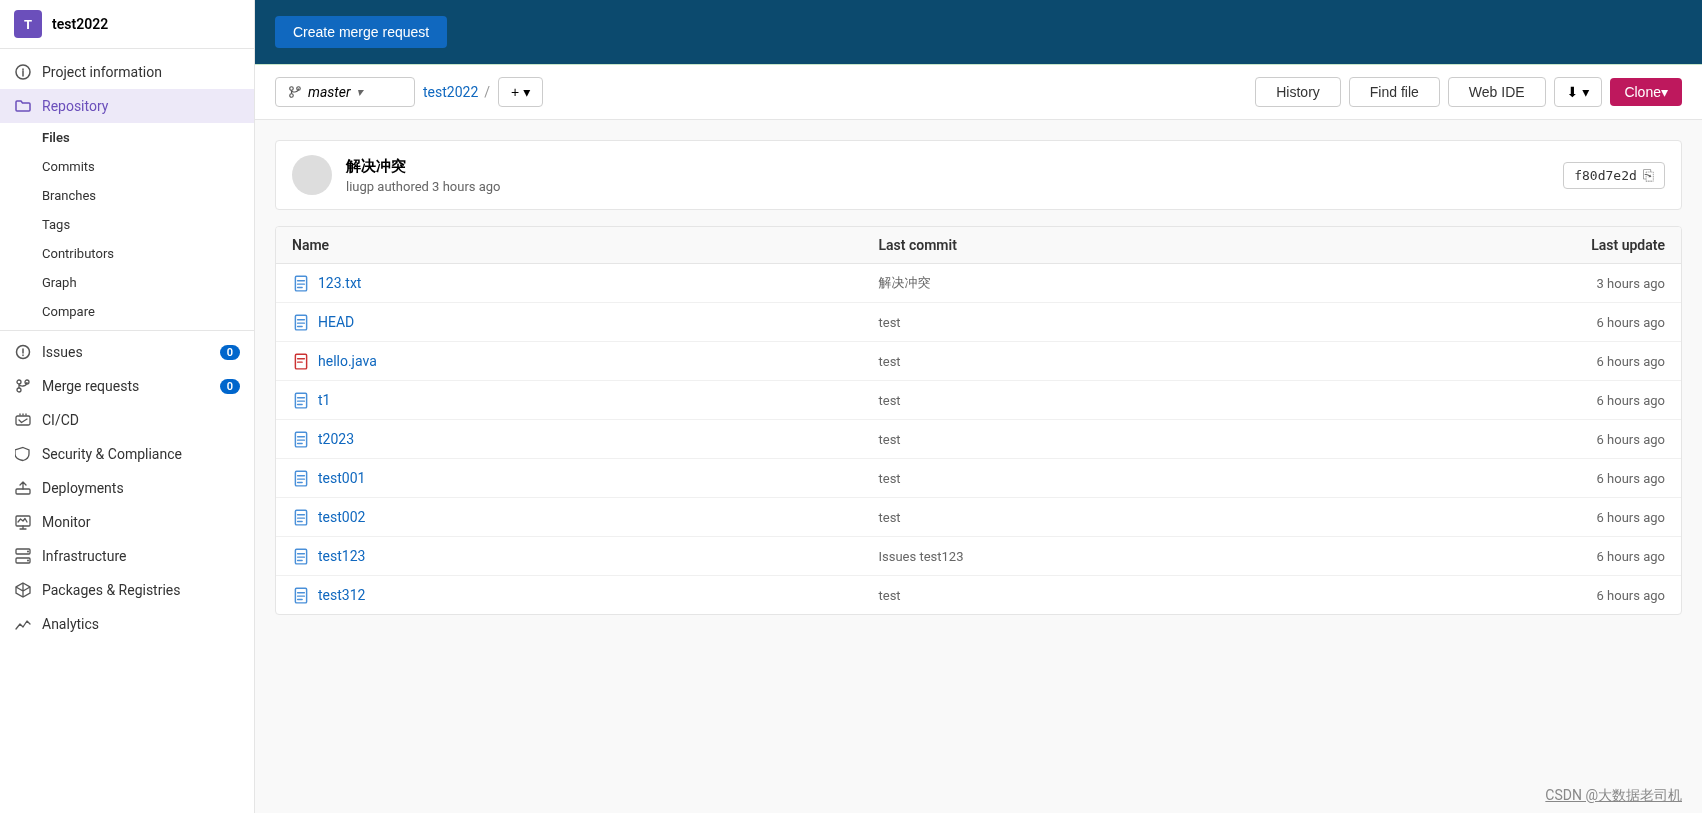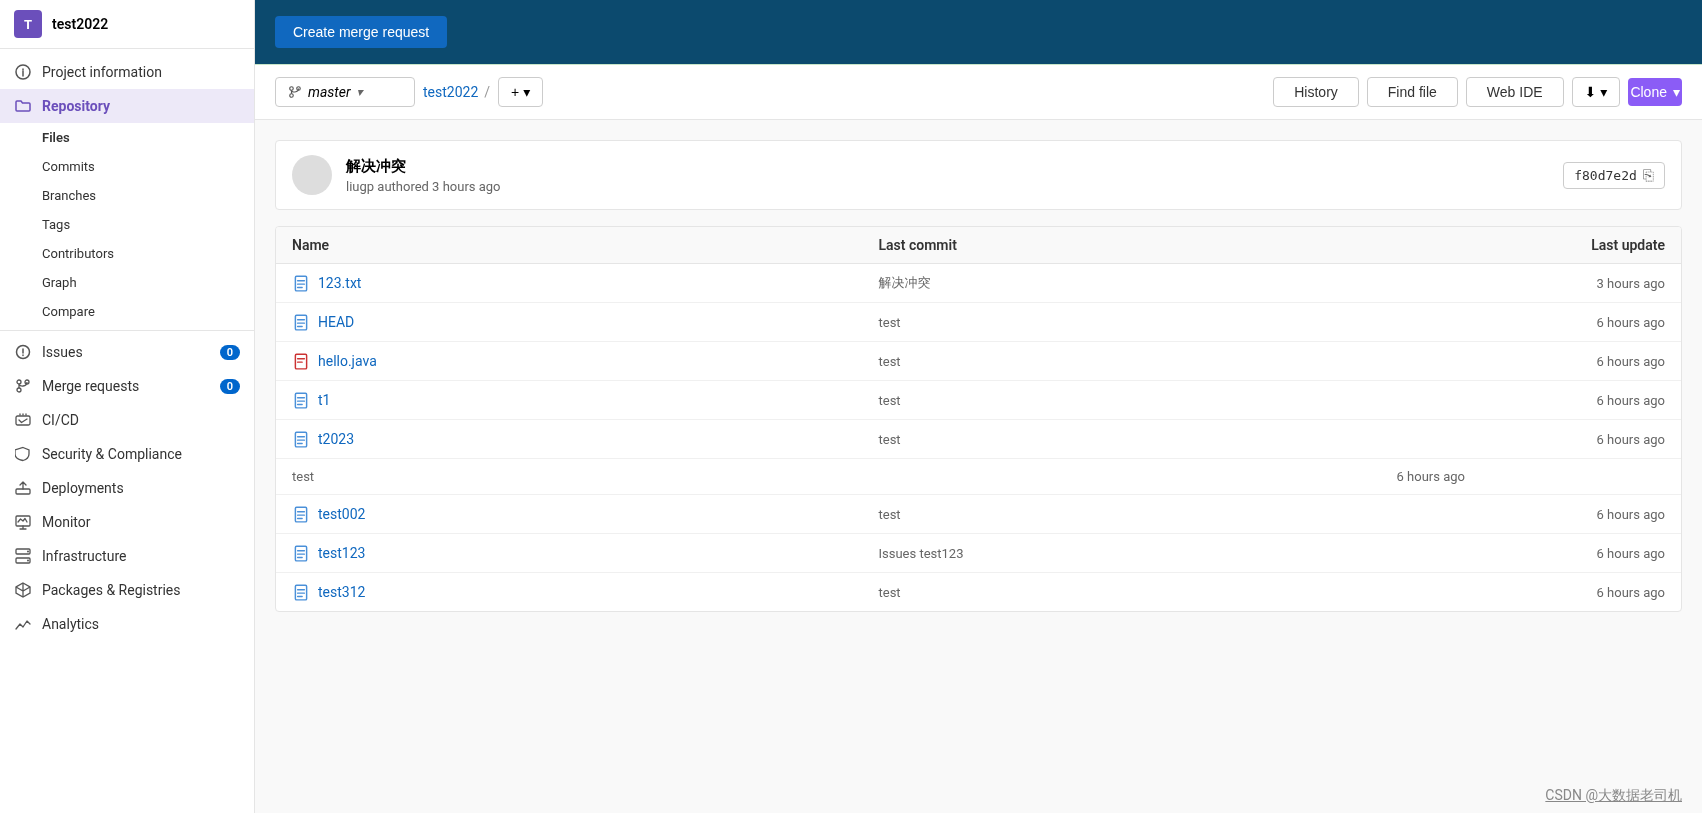--- a/index.html
+++ b/index.html
@@ -34,21 +34,21 @@
     .sidebar-project-name { font-weight: 600; font-size: 14px; }
     .sidebar-nav { flex: 1; padding: 6px 0; }
     .sidebar-item {
       display: flex; align-items: center; gap: 10px;
       padding: 8px 14px;
       cursor: pointer;
       color: #333;
       font-size: 14px;
       position: relative;
     }
-    .sidebar-item.active { background: #ede9f8; font-weight: 700; color: #6b4fbb; border-radius: 0; }
+    .sidebar-item.active { background: #ede9f8; font-weight: 400; color: #6b4fbb; border-radius: 0; }
     .sidebar-item .icon { width: 18px; height: 18px; display: flex; align-items: center; justify-content: center; color: #555; flex-shrink: 0; }
     .sidebar-item .badge {
       margin-left: auto;
       background: #0066cc;
       color: #fff;
       border-radius: 10px;
       font-size: 11px;
       padding: 1px 7px;
       font-weight: 600;
     }
@@ -121,28 +121,28 @@
     .toolbar-btn {
       border: 1px solid #ccc;
       background: #fff;
       padding: 6px 20px;
       border-radius: 4px;
       cursor: pointer;
       font-size: 14px;
       color: #333;
     }
     .btn-clone {
-      background: #8b5cf6;
+      background: #be185d;
       color: #fff;
       border: none;
-      padding: 6px 2px;
-      border-radius: 4px;
-      cursor: pointer;
-      font-size: 14px;
-      display: flex; align-items: center; gap: 6px;
+      padding: 6px 14px;
+      border-radius: 4px;
+      cursor: pointer;
+      font-size: 14px;
+      display: flex; align-items: center; 
     }
     .download-btn {
       border: 1px solid #ccc;
       background: #fff;
       padding: 6px 12px;
       border-radius: 4px;
       cursor: pointer;
       font-size: 14px;
       display: flex; align-items: center; gap: 4px;
     }
@@ -467,20 +467,27 @@
       <svg class="file-icon" viewBox="0 0 16 16" fill="none" style="color:#4a90d9">
               <rect x="3" y="2" width="10" height="13" rx="1" stroke="currentColor" stroke-width="1.3" fill="none"></rect>
               <path d="M5 6h6M5 9h6M5 12h4" stroke="currentColor" stroke-width="1.3" stroke-linecap="round"></path>
             </svg>
       <span>t2023</span>
     </div>
     <span class="last-commit">test</span>
     <span class="last-update">6 hours ago</span>
   </div>
         <div class="file-row">
+    <div class="file-name">
+      <svg class="file-icon" viewBox="0 0 16 16" fill="none" style="color:#4a90d9">
+              <rect x="3" y="2" width="10" height="13" rx="1" stroke="currentColor" stroke-width="1.3" fill="none"></rect>
+              <path d="M5 6h6M5 9h6M5 12h4" stroke="currentColor" stroke-width="1.3" stroke-linecap="round"></path>
+            </svg>
+      <span>test001</span>
+    </div>
     <span class="last-commit">test</span>
     <span class="last-update">6 hours ago</span>
   </div>
         <div class="file-row">
     <div class="file-name">
       <svg class="file-icon" viewBox="0 0 16 16" fill="none" style="color:#4a90d9">
               <rect x="3" y="2" width="10" height="13" rx="1" stroke="currentColor" stroke-width="1.3" fill="none"></rect>
               <path d="M5 6h6M5 9h6M5 12h4" stroke="currentColor" stroke-width="1.3" stroke-linecap="round"></path>
             </svg>
       <span>test002</span>

